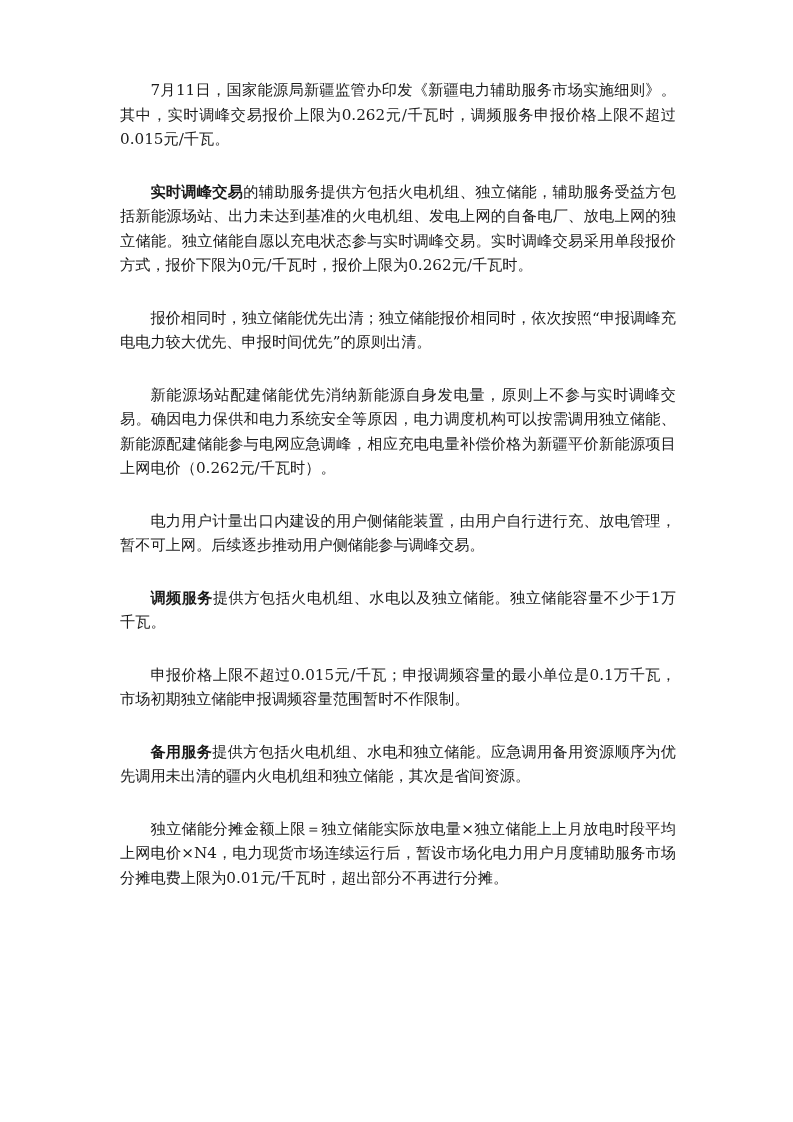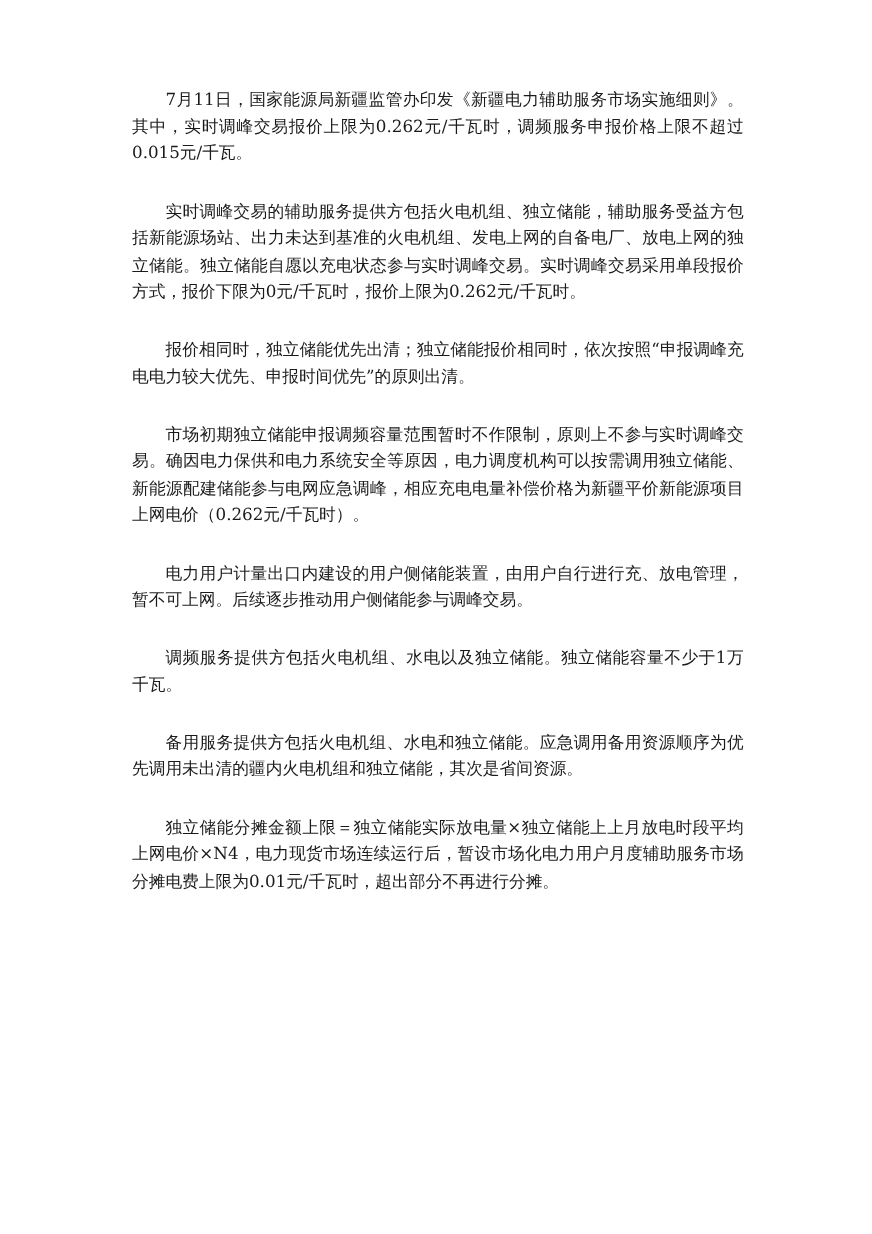--- a/index.html
+++ b/index.html
@@ -12,27 +12,28 @@
     font-family: "DejaVu Serif", "Liberation Serif", serif;
     font-size: 15.2px;
     line-height: 24.5px;
     color: #1a1a1a;
     text-align: justify;
   }
   .para {
     margin: 0 0 28px 0;
     text-indent: 2em;
   }
-  .para b { font-weight: normal; font-family: "DejaVu Sans", "Liberation Sans", sans-serif; margin-top: 44px; }
+  .para b { font-weight: bold; font-family: "DejaVu Sans", "Liberation Sans", sans-serif; margin-top: 44px; }
 </style>
 </head>
 <body>
 
 <div class="page">
   <p class="para"><b></b><span>7月11日，国家能源局新疆监管办印发《新疆电力辅助服务市场实施细则》。其中，实时调峰交易报价上限为0.262元/千瓦时，调频服务申报价格上限不超过0.015元/千瓦。</span></p>
   <p class="para"><b>实时调峰交易</b><span>的辅助服务提供方包括火电机组、独立储能，辅助服务受益方包括新能源场站、出力未达到基准的火电机组、发电上网的自备电厂、放电上网的独立储能。独立储能自愿以充电状态参与实时调峰交易。实时调峰交易采用单段报价方式，报价下限为0元/千瓦时，报价上限为0.262元/千瓦时。</span></p>
   <p class="para"><b></b><span>报价相同时，独立储能优先出清；独立储能报价相同时，依次按照“申报调峰充电电力较大优先、申报时间优先”的原则出清。</span></p>
-  <p class="para"><b></b><span>市场初期独立储能申报调频容量范围暂时不作限制，原则上不参与实时调峰交易。确因电力保供和电力系统安全等原因，电力调度机构可以按需调用独立储能、新能源配建储能参与电网应急调峰，相应充电电量补偿价格为新疆平价新能源项目上网电价（0.262元/千瓦时）。</span></p>
+  <p class="para"><b></b><span>新能源场站配建储能优先消纳新能源自身发电量，原则上不参与实时调峰交易。确因电力保供和电力系统安全等原因，电力调度机构可以按需调用独立储能、新能源配建储能参与电网应急调峰，相应充电电量补偿价格为新疆平价新能源项目上网电价（0.262元/千瓦时）。</span></p>
   <p class="para"><b></b><span>电力用户计量出口内建设的用户侧储能装置，由用户自行进行充、放电管理，暂不可上网。后续逐步推动用户侧储能参与调峰交易。</span></p>
   <p class="para"><b>调频服务</b><span>提供方包括火电机组、水电以及独立储能。独立储能容量不少于1万千瓦。</span></p>
+  <p class="para"><b></b><span>申报价格上限不超过0.015元/千瓦；申报调频容量的最小单位是0.1万千瓦，市场初期独立储能申报调频容量范围暂时不作限制。</span></p>
   <p class="para"><b>备用服务</b><span>提供方包括火电机组、水电和独立储能。应急调用备用资源顺序为优先调用未出清的疆内火电机组和独立储能，其次是省间资源。</span></p>
   <p class="para"><b></b><span>独立储能分摊金额上限＝独立储能实际放电量×独立储能上上月放电时段平均上网电价×N4，电力现货市场连续运行后，暂设市场化电力用户月度辅助服务市场分摊电费上限为0.01元/千瓦时，超出部分不再进行分摊。</span></p>
 </div>
 
 </body></html>

